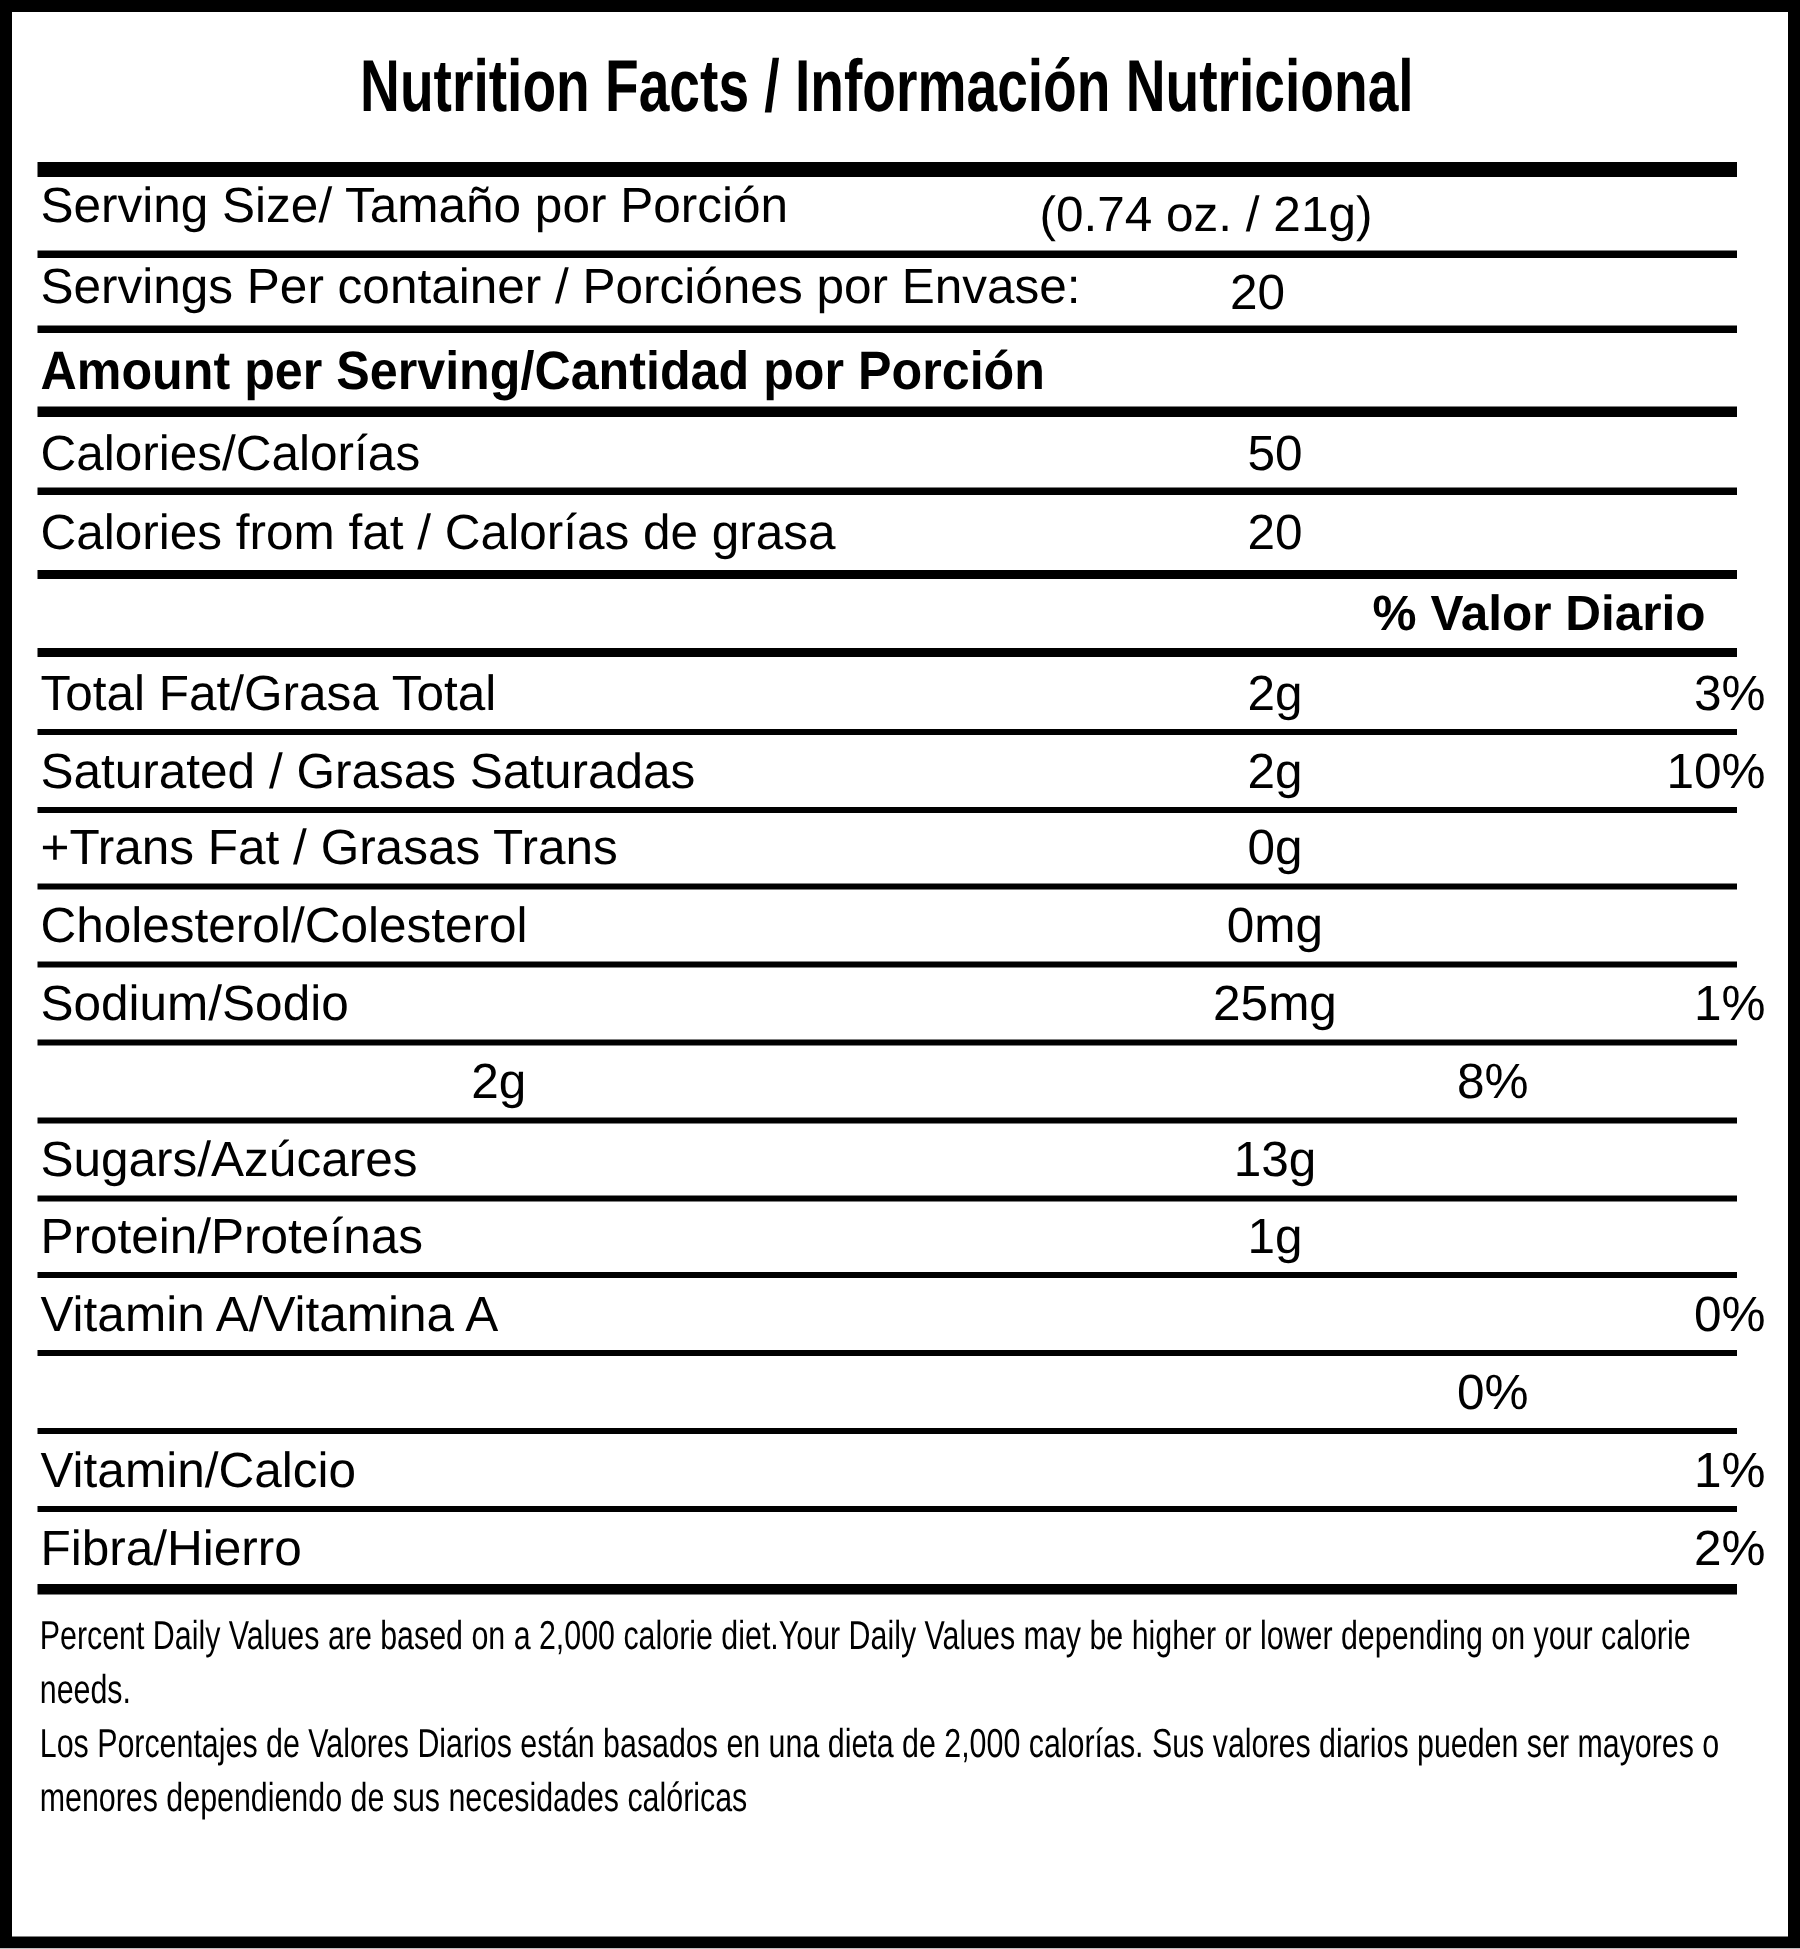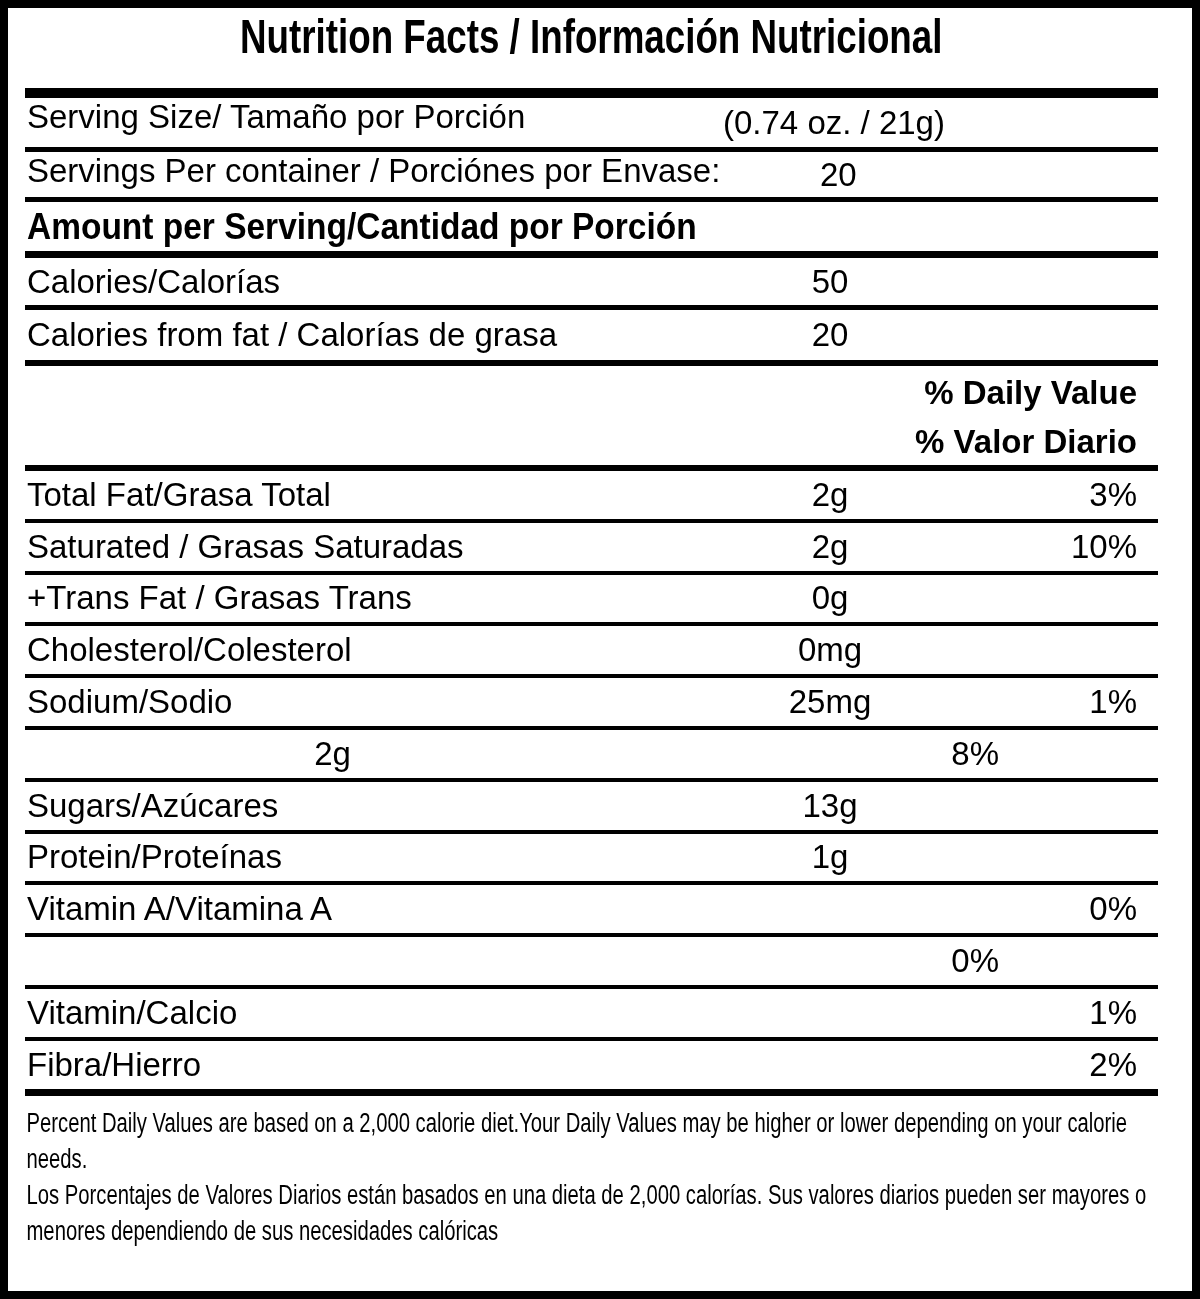--- a/index.html
+++ b/index.html
@@ -17,23 +17,23 @@
     color: #000;
     font-family: "Liberation Sans", sans-serif;
     overflow: hidden;
   }
   .inner {
     margin-left: 17px;
     margin-right: 34px; 
   }
   
   .title-row {
-    height: 80px;
-    display: flex;
-    align-items: flex-start;
+    height: 100px;
+    display: flex;
+    align-items: center;
     justify-content: center;
   }
   .title-text {
     font-weight: bold;
     font-size: 49px;
     white-space: nowrap;
     display: inline-block;
     transform: scaleX(0.75);
     transform-origin: 50% 50%;
   }
@@ -47,21 +47,21 @@
     display: flex;
     align-items: flex-start;
     font-size: 33px;
     border-bottom: 5px solid #000;
     padding-left: 2px;
     white-space: nowrap;
   }
   .serving-row  { height: 49px; }
   .servings-row { height: 45px; }
   .abs-val { position: absolute; top: 0; height: 100%; display: flex; align-items: center; }
-  .serving-val  { left: 698px; }
+  .serving-val  { left: 668px; }
   .servings-val { left: 795px; }
   
   .amount-row {
     height: 49px;
     display: flex;
     align-items: center;
     border-bottom: 7px solid #000;
     padding-left: 2px;
   }
   .amount-row .hdr-text {
@@ -73,20 +73,21 @@
     transform-origin: 0 50%;
   }
   
   .grid-row {
     display: grid;
     grid-template-columns: 615px 380px 138px;
     align-items: center;
     font-size: 33px;
     border-bottom: 4px solid #000;
     height: 47.8px;
+    gap: 20px;
   }
   .grid-row .c-label  { padding-left: 2px; white-space: nowrap; }
   .grid-row .c-amount { text-align: center; }
   .grid-row .c-dv     { text-align: right; padding-right: 21px; }
   .calories-row { height: 47px; border-bottom-width: 5px; }
   .calfat-row   { height: 50px; border-bottom-width: 6px; }
   #nutrients .grid-row:last-child { border-bottom-width: 7px; }
   
   .dv-header-en, .dv-header-es {
     display: flex;
@@ -141,23 +142,20 @@
       <span class="c-amount">50</span>
       <span class="c-dv"></span>
     </div>
 
     <div class="grid-row calfat-row">
       <span class="c-label">Calories from fat / Calorías de grasa</span>
       <span class="c-amount">20</span>
       <span class="c-dv"></span>
     </div>
 
-    <div class="dv-header-en">
-      <span>% Daily Value</span>
-    </div>
 
     <div class="dv-header-es">
       <span>% Valor Diario</span>
     </div>
 
     <div id="nutrients">
       <div class="grid-row">
         <span class="c-label">Total Fat/Grasa Total</span>
         <span class="c-amount">2g</span>
         <span class="c-dv">3%</span>

